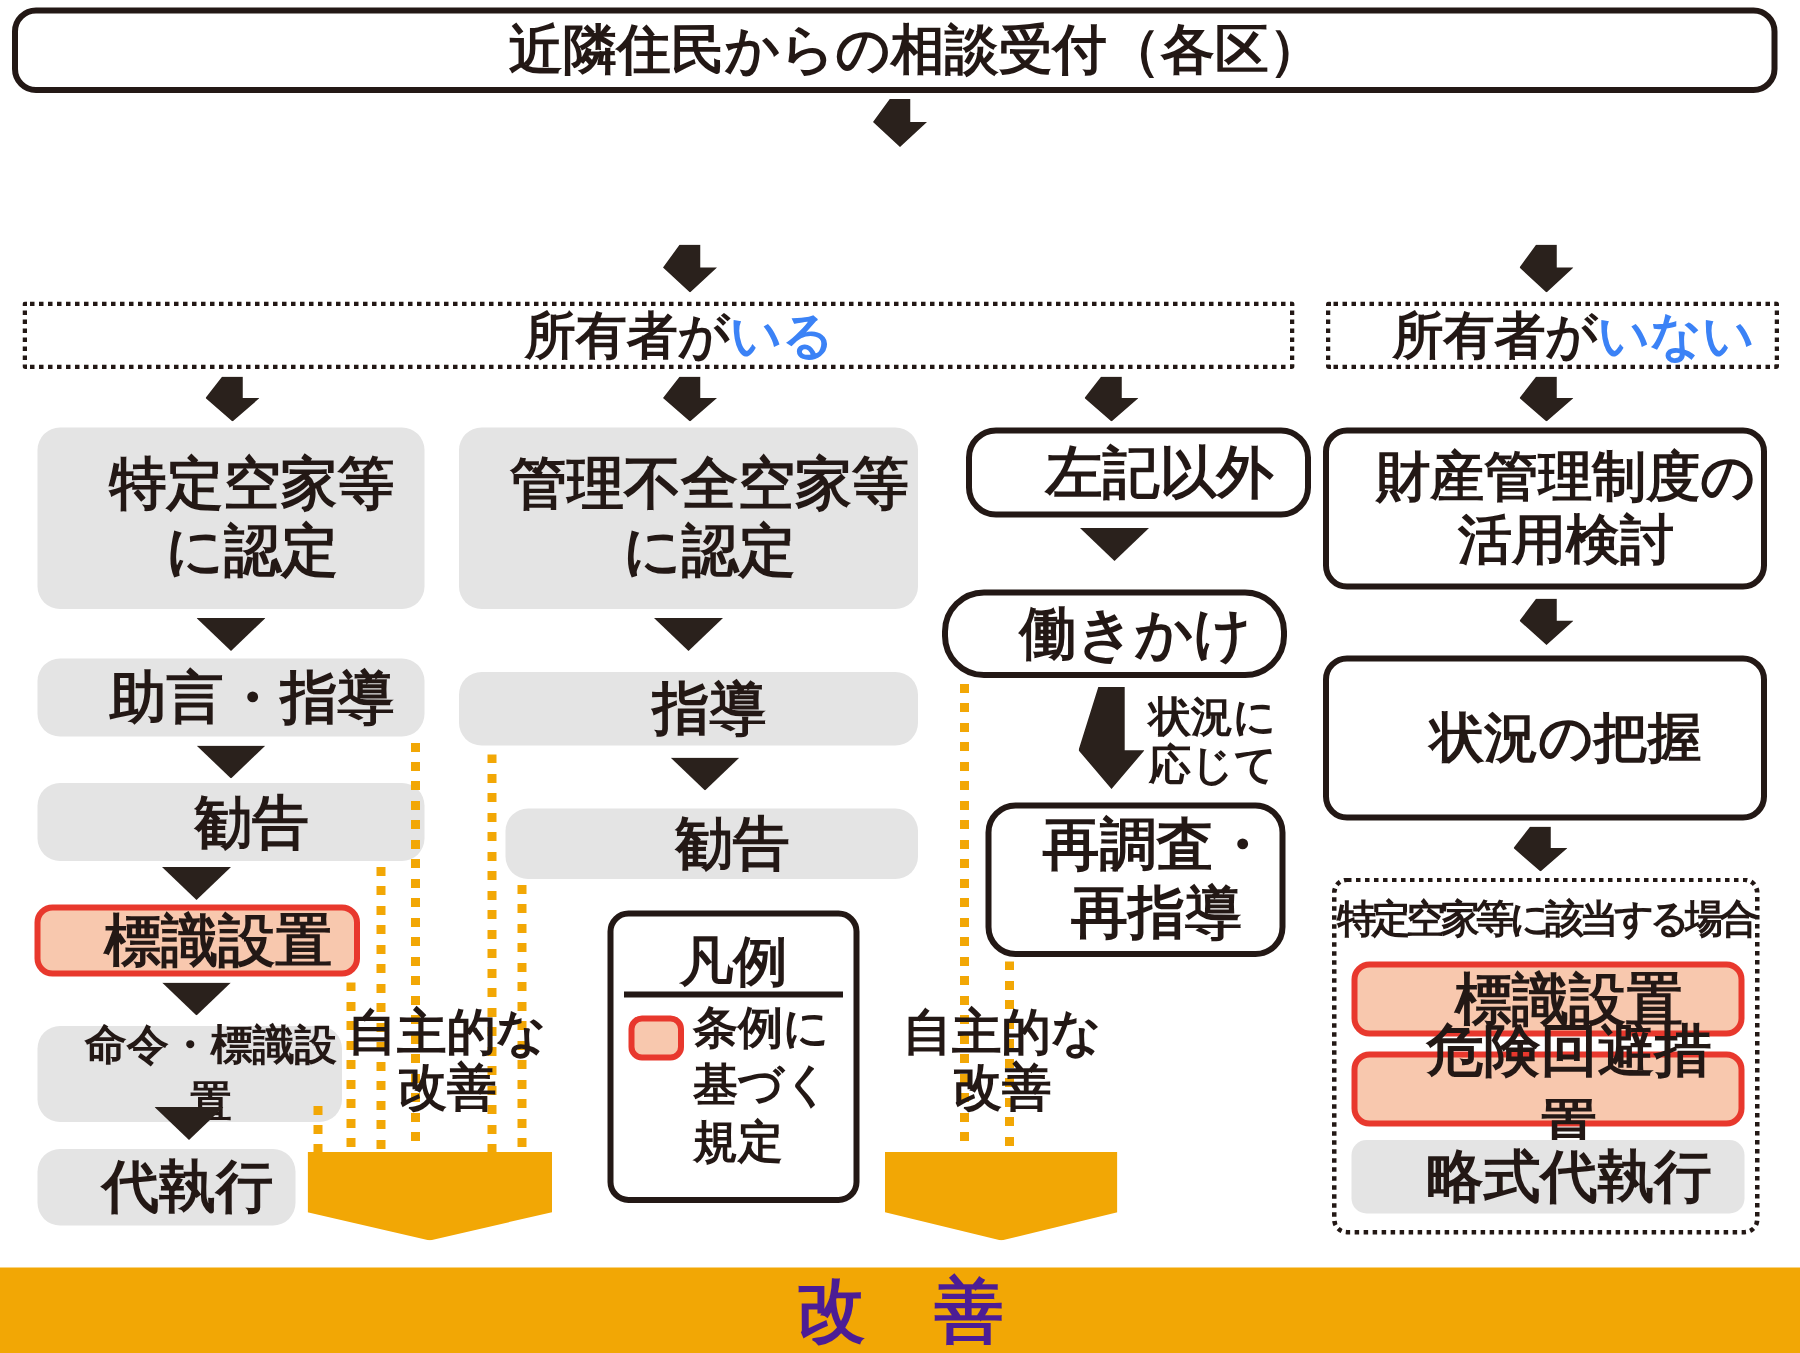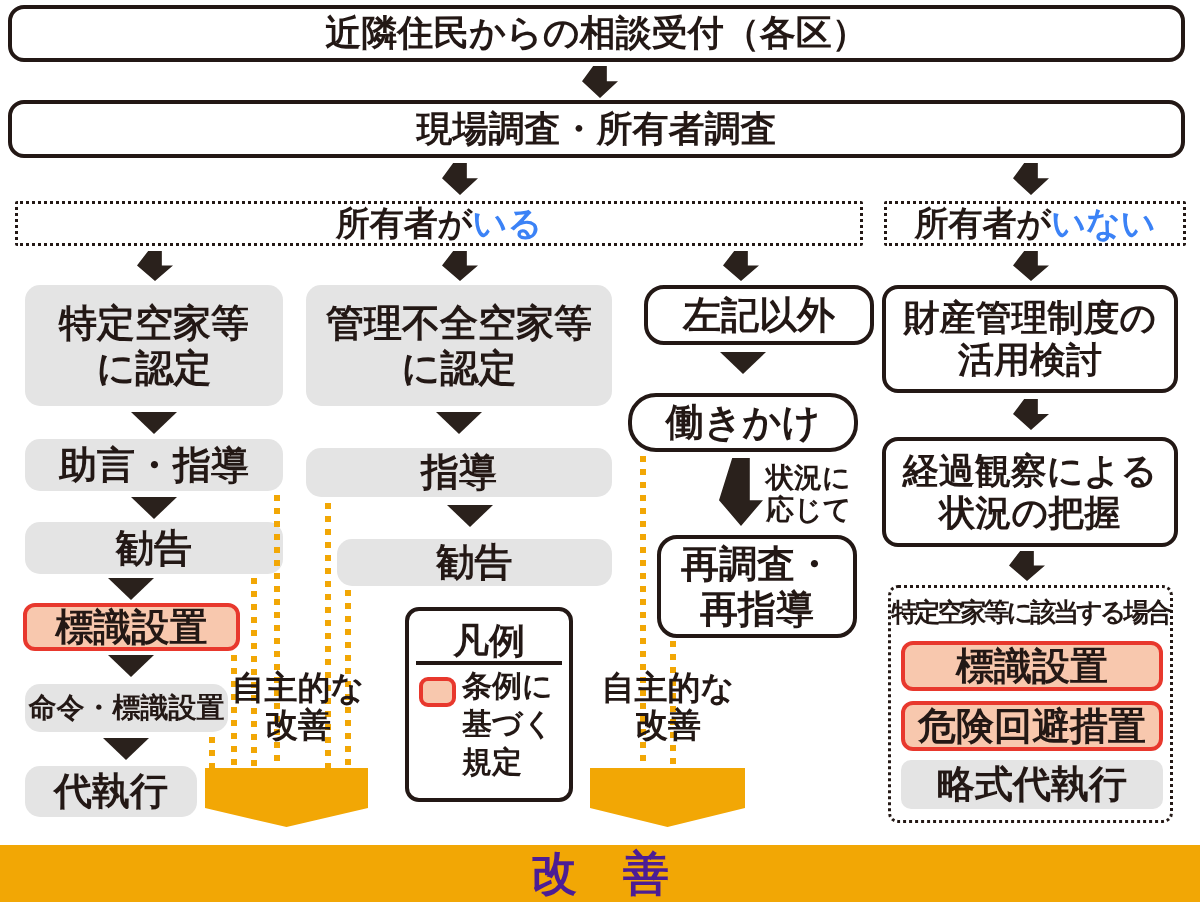--- a/index.html
+++ b/index.html
@@ -2,21 +2,21 @@
 <html><head>
 <meta charset="utf-8">
 <style>
   html,body{margin:0;padding:0;background:#fff;}
   #stage{
     position:relative;width:1200px;height:902px;background:#fff;overflow:hidden;
     font-family:"Liberation Sans","DejaVu Sans",sans-serif;font-weight:700;color:#231815;
   }
   .box{
     position:absolute;display:flex;align-items:center;justify-content:center;
-    text-align:center;box-sizing:border-box;color:#231815;
+    text-align:center;box-sizing:border-box;color:#231815;padding-left:28px;
   }
   .white-box{background:#fff;border:4px solid #231815;border-radius:16px;}
   .gray-box{background:#E4E4E4;border-radius:15px;}
   .pink-box{background:#F8C8AE;border:4px solid #E8382D;border-radius:12px;}
   .dotted-branch{background:#fff;border:3px dotted #231815;border-radius:2px;}
   .dotted-container{position:absolute;background:#fff;border:3px dotted #231815;border-radius:10px;box-sizing:border-box;}
   .lines span{display:block;line-height:1.18;}
   .hl{color:#3b82f6;}
   .tri{position:absolute;background:#2A211C;clip-path:polygon(0 0,100% 0,50% 100%);}
   .stem-arrow{position:absolute;background:#2A211C;clip-path:polygon(31% 0,69% 0,69% 48%,100% 48%,50% 100%,0 48%);}
@@ -53,23 +53,20 @@
 </style>
 </head>
 <body>
 
 <div id="stage">
 
   <div class="box white-box f36" style="left:8px;top:5px;width:1177px;height:57px;">
     <span>近隣住民からの相談受付（各区）</span>
   </div>
   <div class="stem-arrow" style="left:582px;top:66px;width:36px;height:32px;"></div>
-  <div class="box white-box f36" style="left:8px;top:100px;width:1177px;height:58px;">
-    <span>現場調査・所有者調査</span>
-  </div>
 
   <div class="stem-arrow" style="left:442px;top:163px;width:36px;height:32px;"></div>
   <div class="stem-arrow" style="left:1013px;top:163px;width:36px;height:32px;"></div>
 
   <div class="box dotted-branch" style="left:15px;top:201px;width:848px;height:45px;font-size:34px;">
     <span>所有者が</span>
       <span class="hl">いる</span>
   </div>
   <div class="box dotted-branch" style="left:884px;top:201px;width:302px;height:45px;font-size:34px;">
     <span>所有者が</span>
@@ -93,21 +90,21 @@
   </div>
   <div class="tri" style="left:131px;top:497px;width:46px;height:22px;"></div>
   <div class="box gray-box f38" style="left:25px;top:522px;width:258px;height:52px;">
     <span>勧告</span>
   </div>
   <div class="tri" style="left:108px;top:578px;width:46px;height:22px;"></div>
   <div class="box pink-box f38" style="left:23px;top:603px;width:217px;height:48px;">
     <span>標識設置</span>
   </div>
   <div class="tri" style="left:108px;top:655px;width:46px;height:22px;"></div>
-  <div class="box gray-box f28" style="left:25px;top:684px;width:203px;height:48px;">
+  <div class="box gray-box f28" style="left:25px;top:684px;width:203px;height:64px;">
     <span>命令・標識設置</span>
   </div>
   <div class="tri" style="left:103px;top:738px;width:46px;height:22px;"></div>
   <div class="box gray-box f38" style="left:25px;top:766px;width:172px;height:51px;">
     <span>代執行</span>
   </div>
 
   <div class="box gray-box f38" style="left:306px;top:285px;width:306px;height:121px;">
     <div class="lines">
       <span>管理不全空家等</span>
@@ -144,21 +141,20 @@
 
   <div class="box white-box f36" style="left:882px;top:285px;width:296px;height:108px;">
     <div class="lines">
       <span>財産管理制度の</span>
       <span>活用検討</span>
     </div>
   </div>
   <div class="stem-arrow" style="left:1013px;top:399px;width:36px;height:31px;"></div>
   <div class="box white-box f36" style="left:882px;top:437px;width:296px;height:110px;">
     <div class="lines">
-      <span>経過観察による</span>
       <span>状況の把握</span>
     </div>
   </div>
   <div class="stem-arrow" style="left:1009px;top:551px;width:36px;height:30px;"></div>
 
   <div class="dotted-container" style="left:888px;top:585px;width:285px;height:238px;">
     <div class="dotted-title">特定空家等に該当する場合</div>
   </div>
   <div class="box pink-box f38" style="left:901px;top:641px;width:262px;height:50px;">
     <span>標識設置</span>

